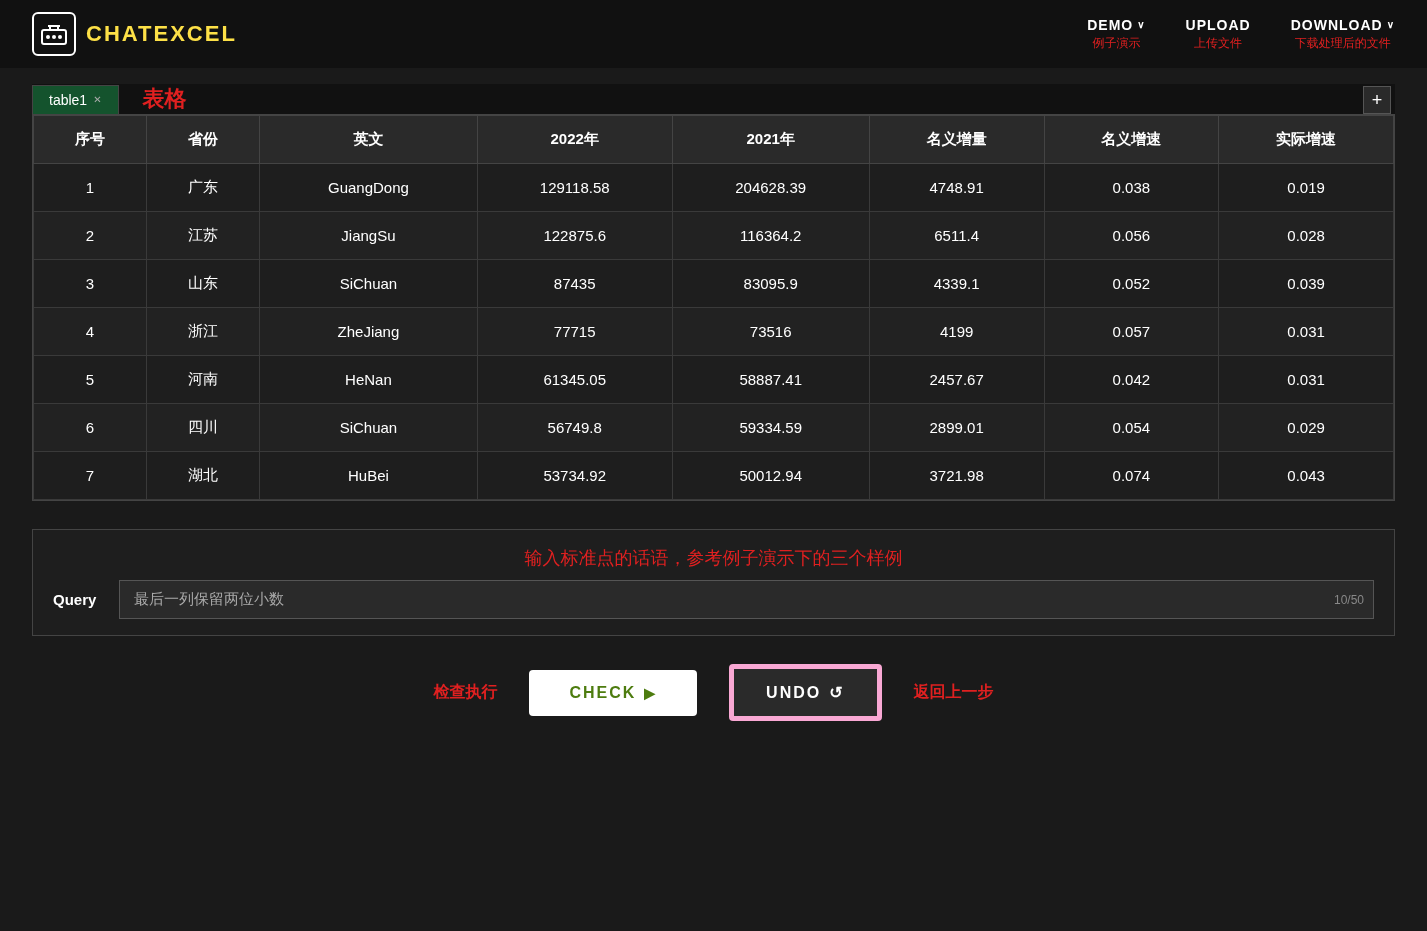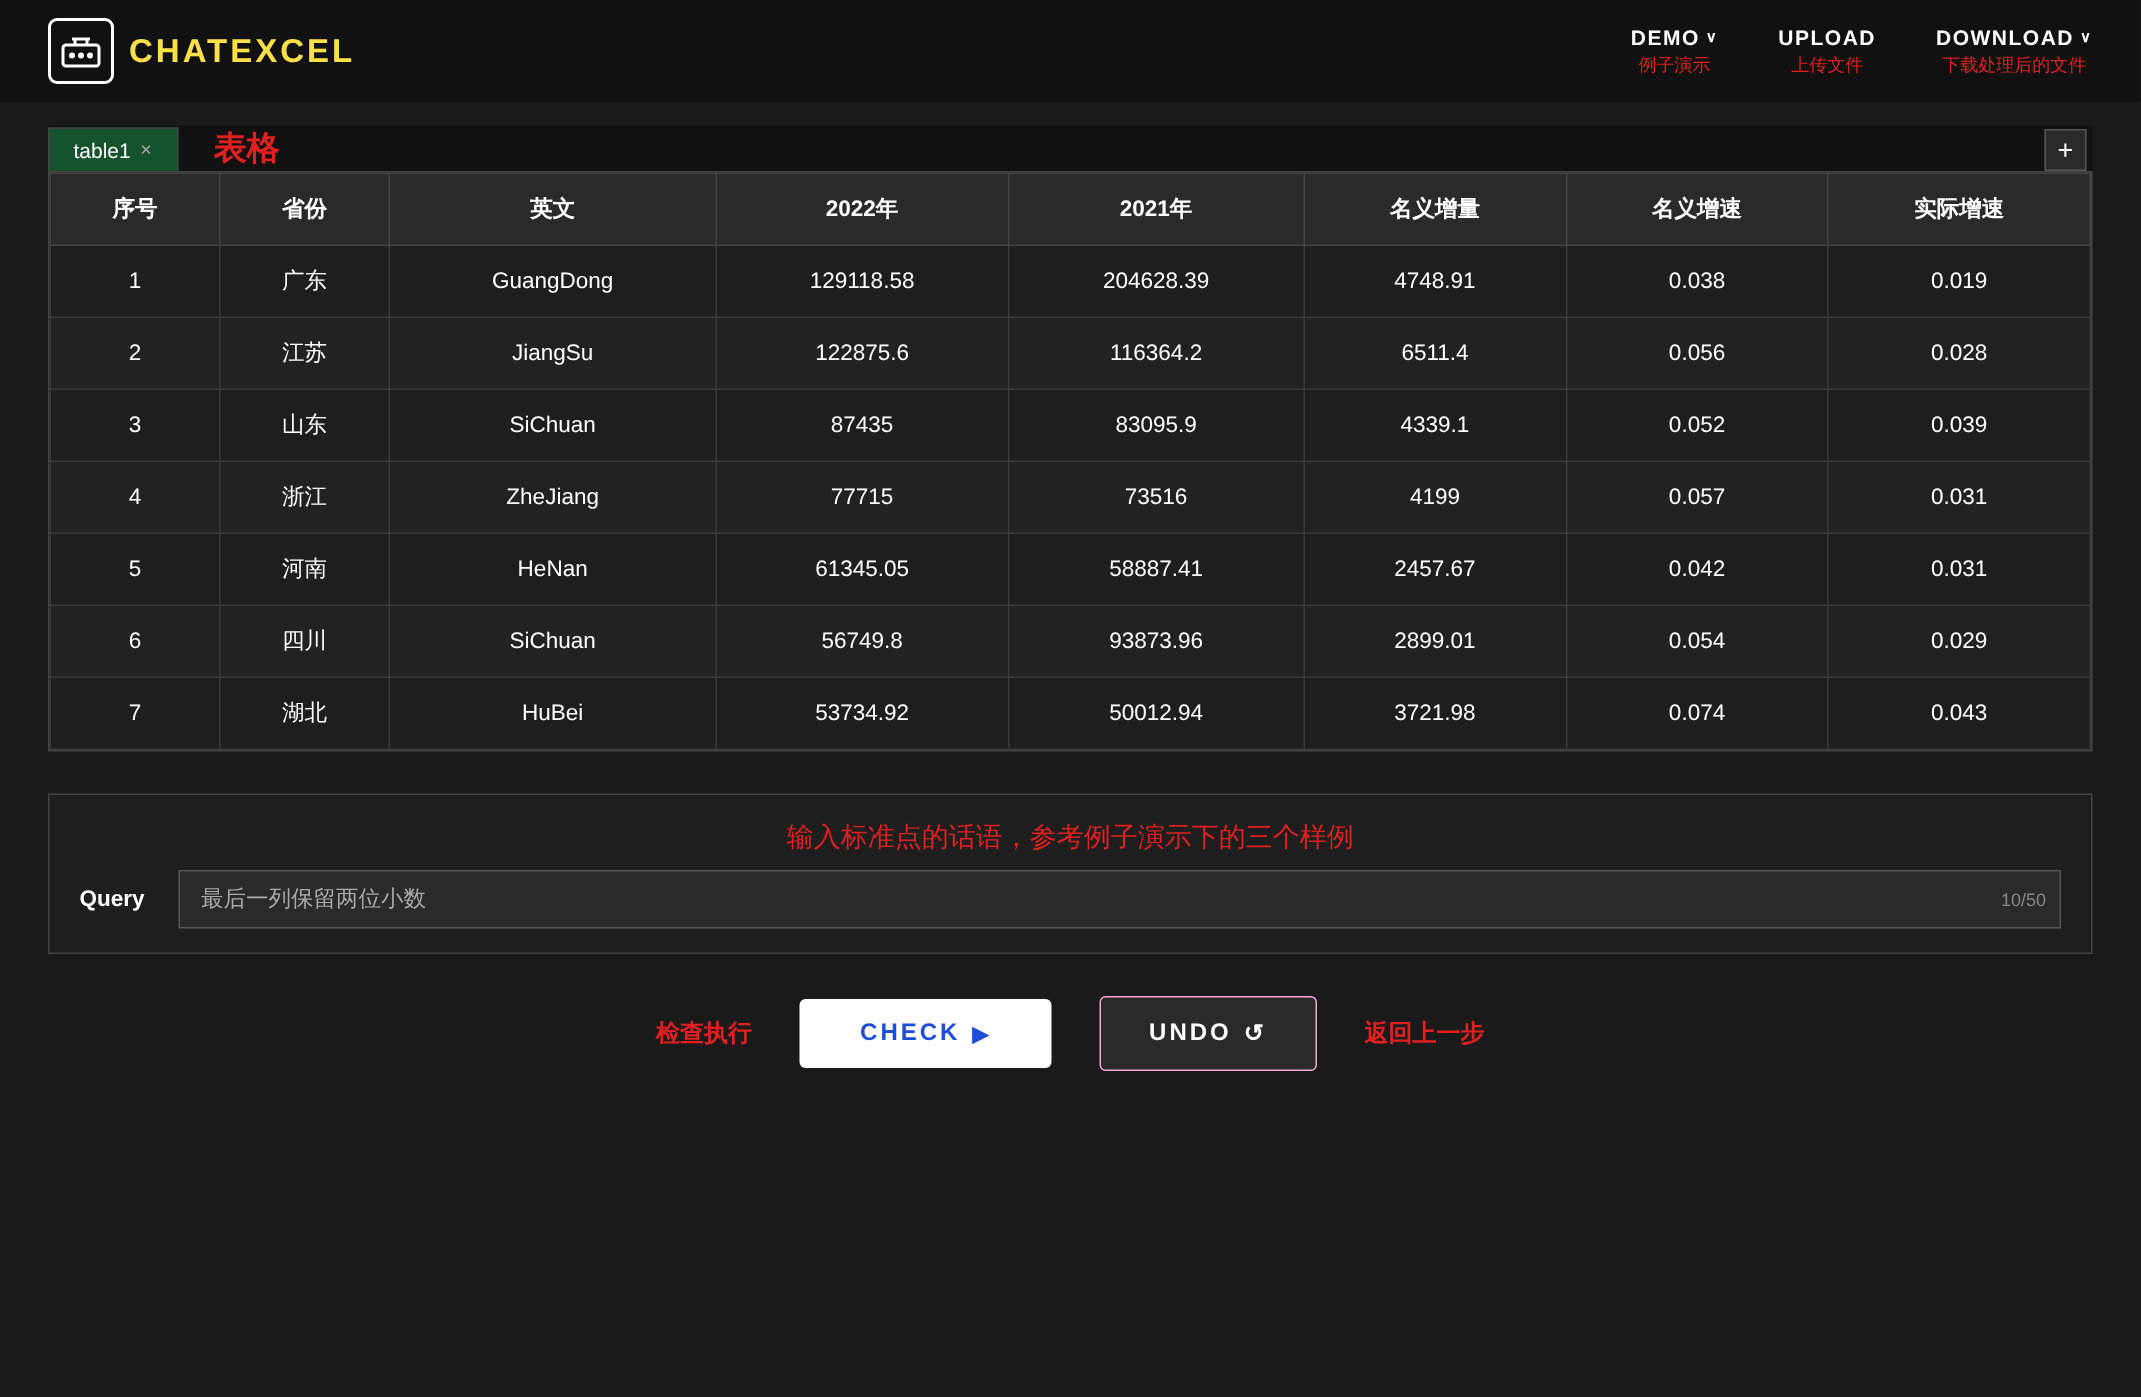--- a/index.html
+++ b/index.html
@@ -206,39 +206,39 @@
       gap: 32px;
       margin-top: 28px;
     }
     .action-label {
       font-size: 16px;
       color: #e02020;
       font-weight: 700;
     }
     .btn-check {
       background: #ffffff;
-      color: #1d4ed8;
+      color: #4d7c0f;
       border: none;
       padding: 14px 40px;
       font-size: 16px;
       font-weight: 700;
       letter-spacing: 2px;
       cursor: pointer;
       border-radius: 4px;
       display: flex;
       align-items: center;
       gap: 8px;
     }
     .btn-check .play-icon {
       font-size: 14px;
     }
     .btn-undo {
       background: #2a2a2a;
       color: #ffffff;
-      border: 1px solid #f9a8d4;
+      border: 5px solid #f9a8d4;
       padding: 14px 32px;
       font-size: 16px;
       font-weight: 700;
       letter-spacing: 2px;
       cursor: pointer;
       border-radius: 4px;
       display: flex;
       align-items: center;
       gap: 8px;
     }
@@ -362,21 +362,21 @@
             <td>58887.41</td>
             <td>2457.67</td>
             <td>0.042</td>
             <td>0.031</td>
           </tr>
           <tr>
             <td>6</td>
             <td>四川</td>
             <td>SiChuan</td>
             <td>56749.8</td>
-            <td>93873.96</td>
+            <td>59334.59</td>
             <td>2899.01</td>
             <td>0.054</td>
             <td>0.029</td>
           </tr>
           <tr>
             <td>7</td>
             <td>湖北</td>
             <td>HuBei</td>
             <td>53734.92</td>
             <td>50012.94</td>

